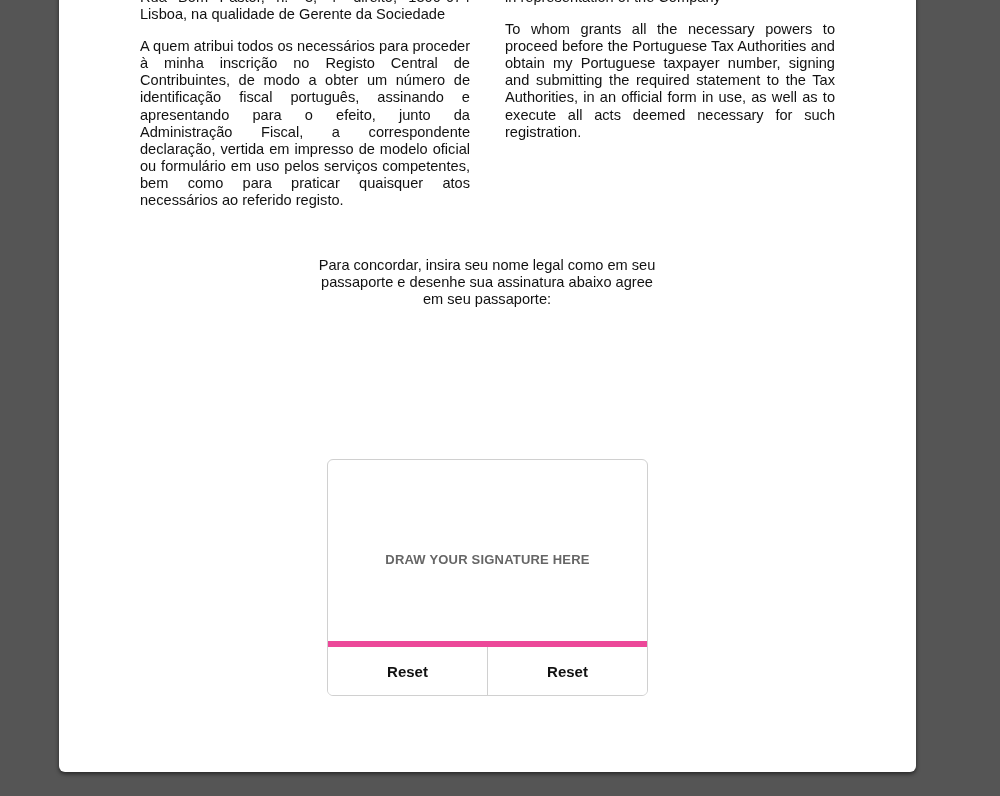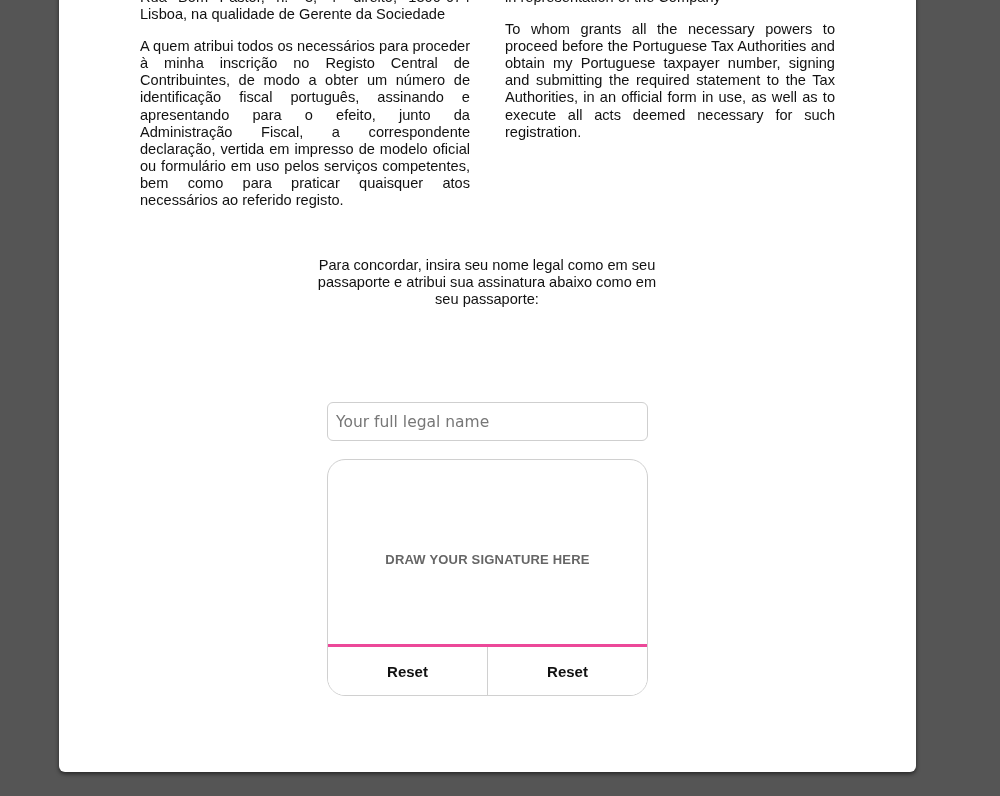--- a/index.html
+++ b/index.html
@@ -62,21 +62,21 @@
     }
     .name-input::placeholder { color: #777777; }
     .sig-box {
       position: absolute;
       left: 268px;
       top: 479px;
       width: 321px;
       height: 237px;
       box-sizing: border-box;
       border: 1px solid #d0d0d0;
-      border-radius: 18px;
+      border-radius: 6px;
       overflow: hidden;
       background: #fff;
     }
     .sig-pad {
       position: absolute;
       left: 0; top: 0; right: 0;
       height: 188px;
       display: flex;
       align-items: center;
       justify-content: center;
@@ -86,21 +86,21 @@
       font-size: 13px;
       font-weight: bold;
       color: #666666;
       letter-spacing: 0.2px;
       margin-top: 10px;
     }
     .sig-actions {
       position: absolute;
       left: 0; right: 0; bottom: 0;
       height: 48px;
-      border-top: 3px solid #ec4899;
+      border-top: 6px solid #ec4899;
       display: flex;
     }
     .sig-btn {
       flex: 1;
       border: none;
       background: #fff;
       font-family: "Liberation Sans", sans-serif;
       font-size: 15px;
       font-weight: bold;
       color: #111;
@@ -116,24 +116,23 @@
   <div class="col left">
     <p>Rua Bom Pastor, n.º 3, 4º direito, 1300-674 Lisboa, na qualidade de Gerente da Sociedade</p>
     <p>A quem atribui todos os necessários para proceder à minha inscrição no Registo Central de Contribuintes, de modo a obter um número de identificação fiscal português, assinando e apresentando para o efeito, junto da Administração Fiscal, a correspondente declaração, vertida em impresso de modelo oficial ou formulário em uso pelos serviços competentes, bem como para praticar quaisquer atos necessários ao referido registo.</p>
   </div>
   <div class="col right">
     <p>in representation of the Company</p>
     <p>To whom grants all the necessary powers to proceed before the Portuguese Tax Authorities and obtain my Portuguese taxpayer number, signing and submitting the required statement to the Tax Authorities, in an official form in use, as well as to execute all acts deemed necessary for such registration.</p>
   </div>
 
   <div class="agree">
-    <p>Para concordar, insira seu nome legal como em seu passaporte e atribui sua assinatura abaixo como em seu passaporte:</p>
+    <p>Para concordar, insira seu nome legal como em seu passaporte e desenhe sua assinatura abaixo agree em seu passaporte:</p>
   </div>
 
-  <input class="name-input" type="text" placeholder="Your full legal name" style="">
 
   <div class="sig-box">
     <div class="sig-pad">
       <span class="sig-hint">DRAW YOUR SIGNATURE HERE</span>
     </div>
     <div class="sig-actions">
       <button class="sig-btn">Reset</button>
       <button class="sig-btn">Reset</button>
     </div>
   </div>

